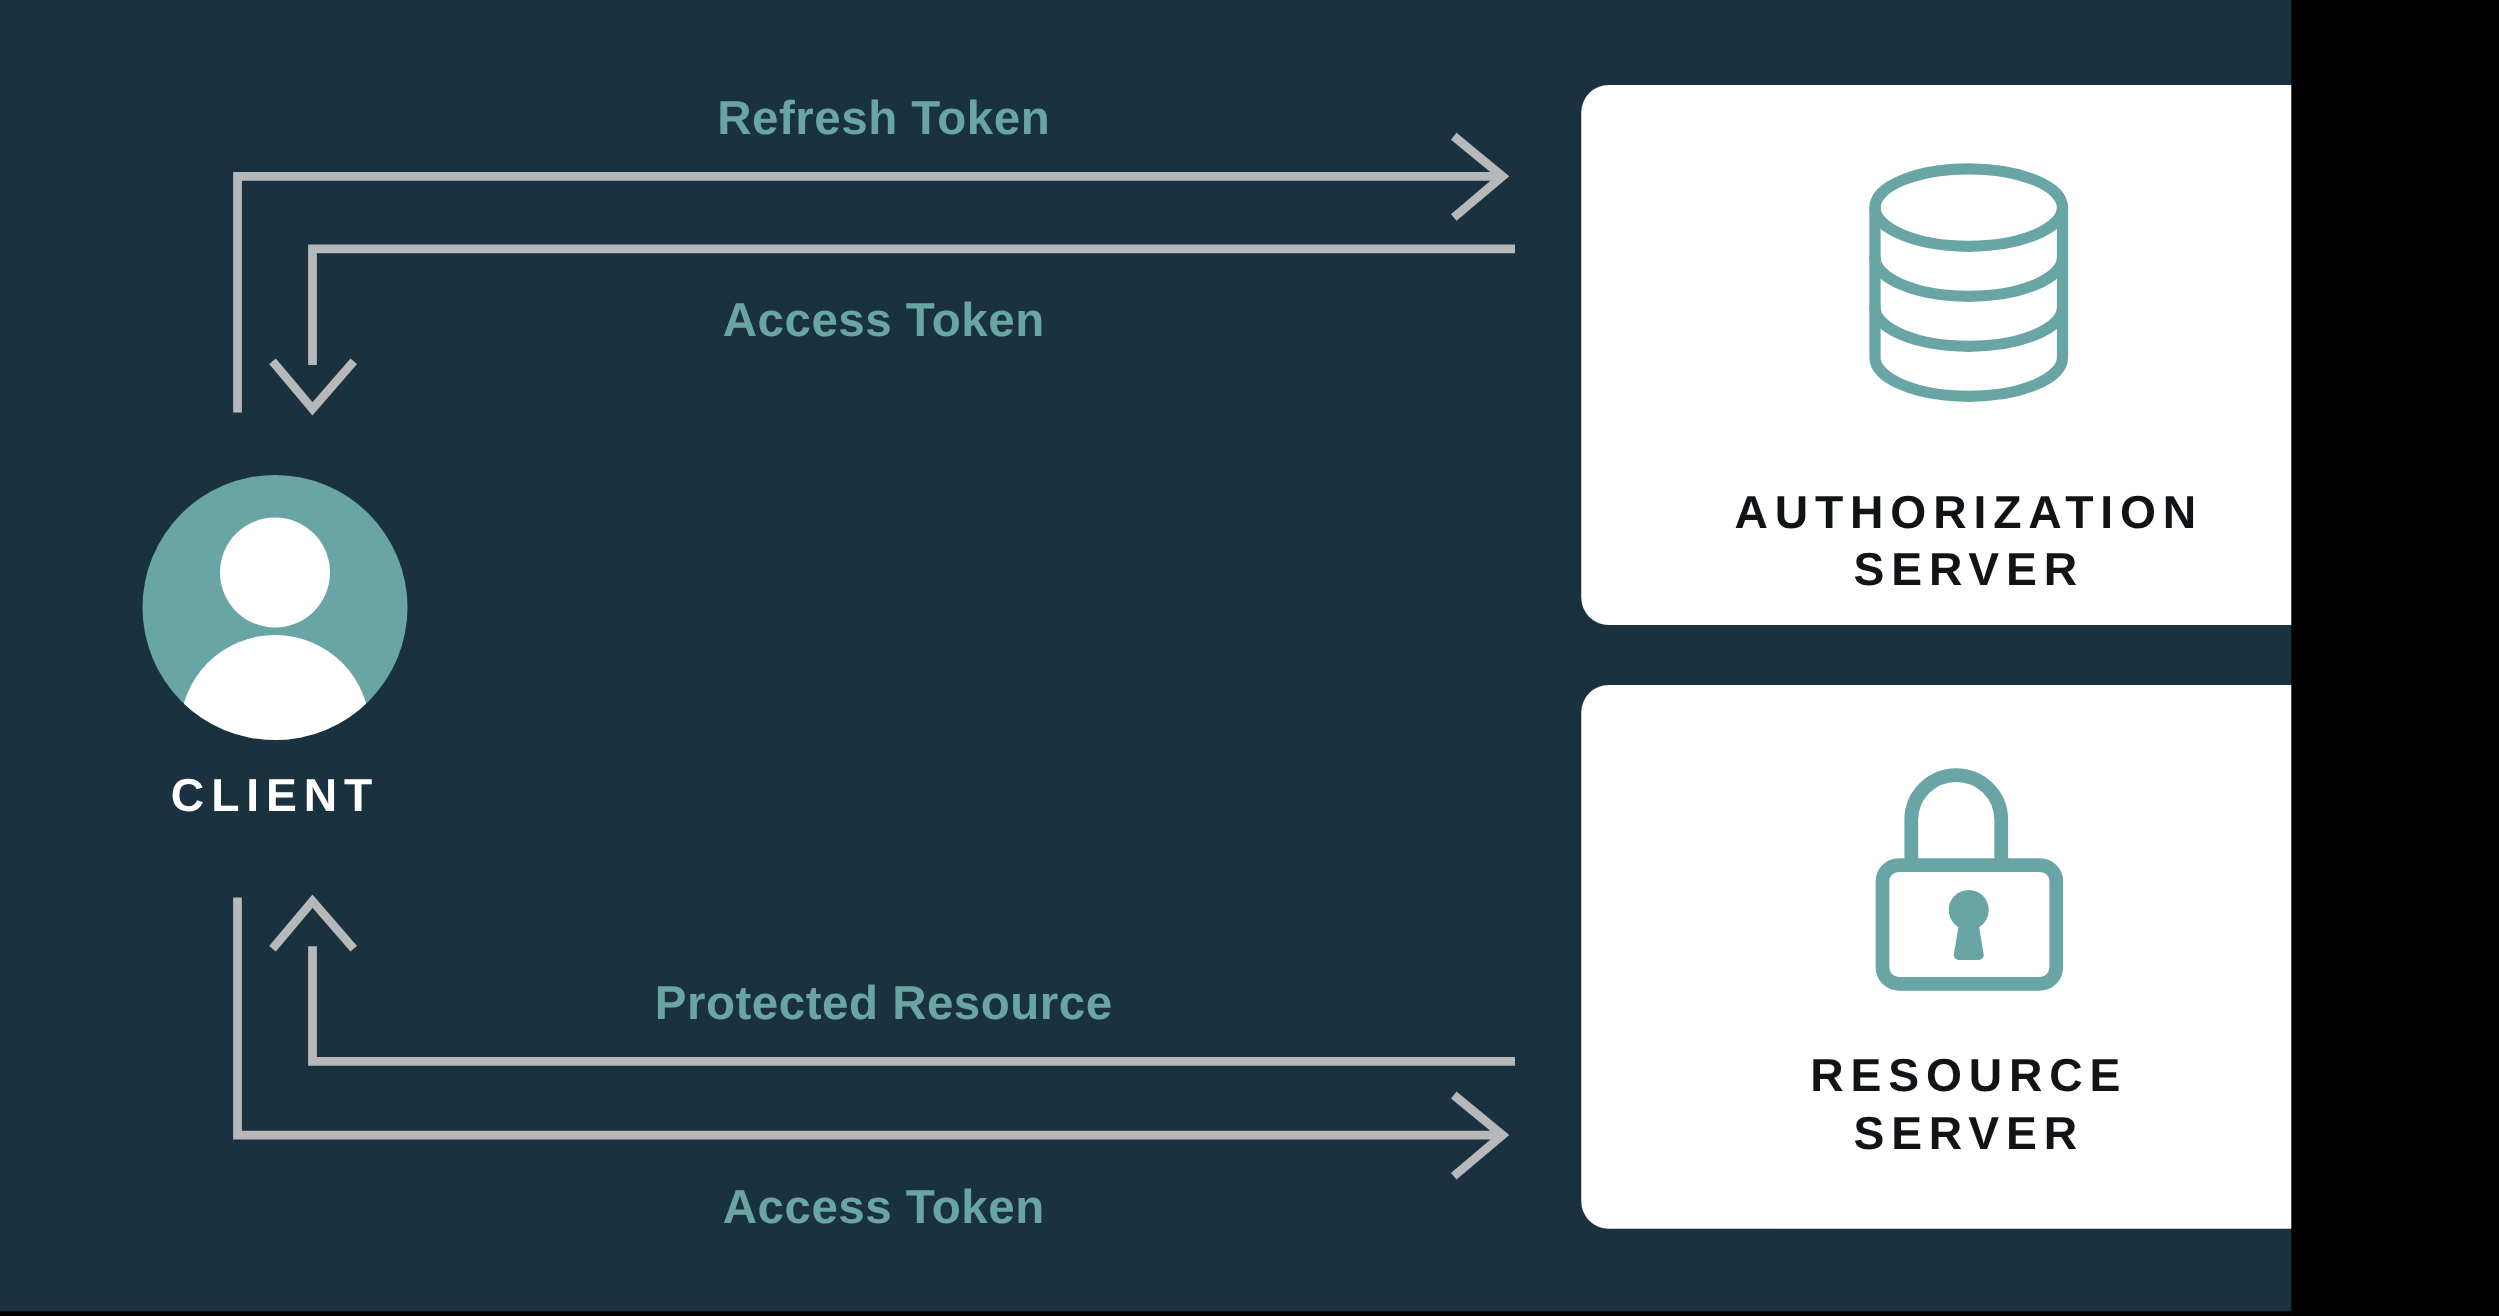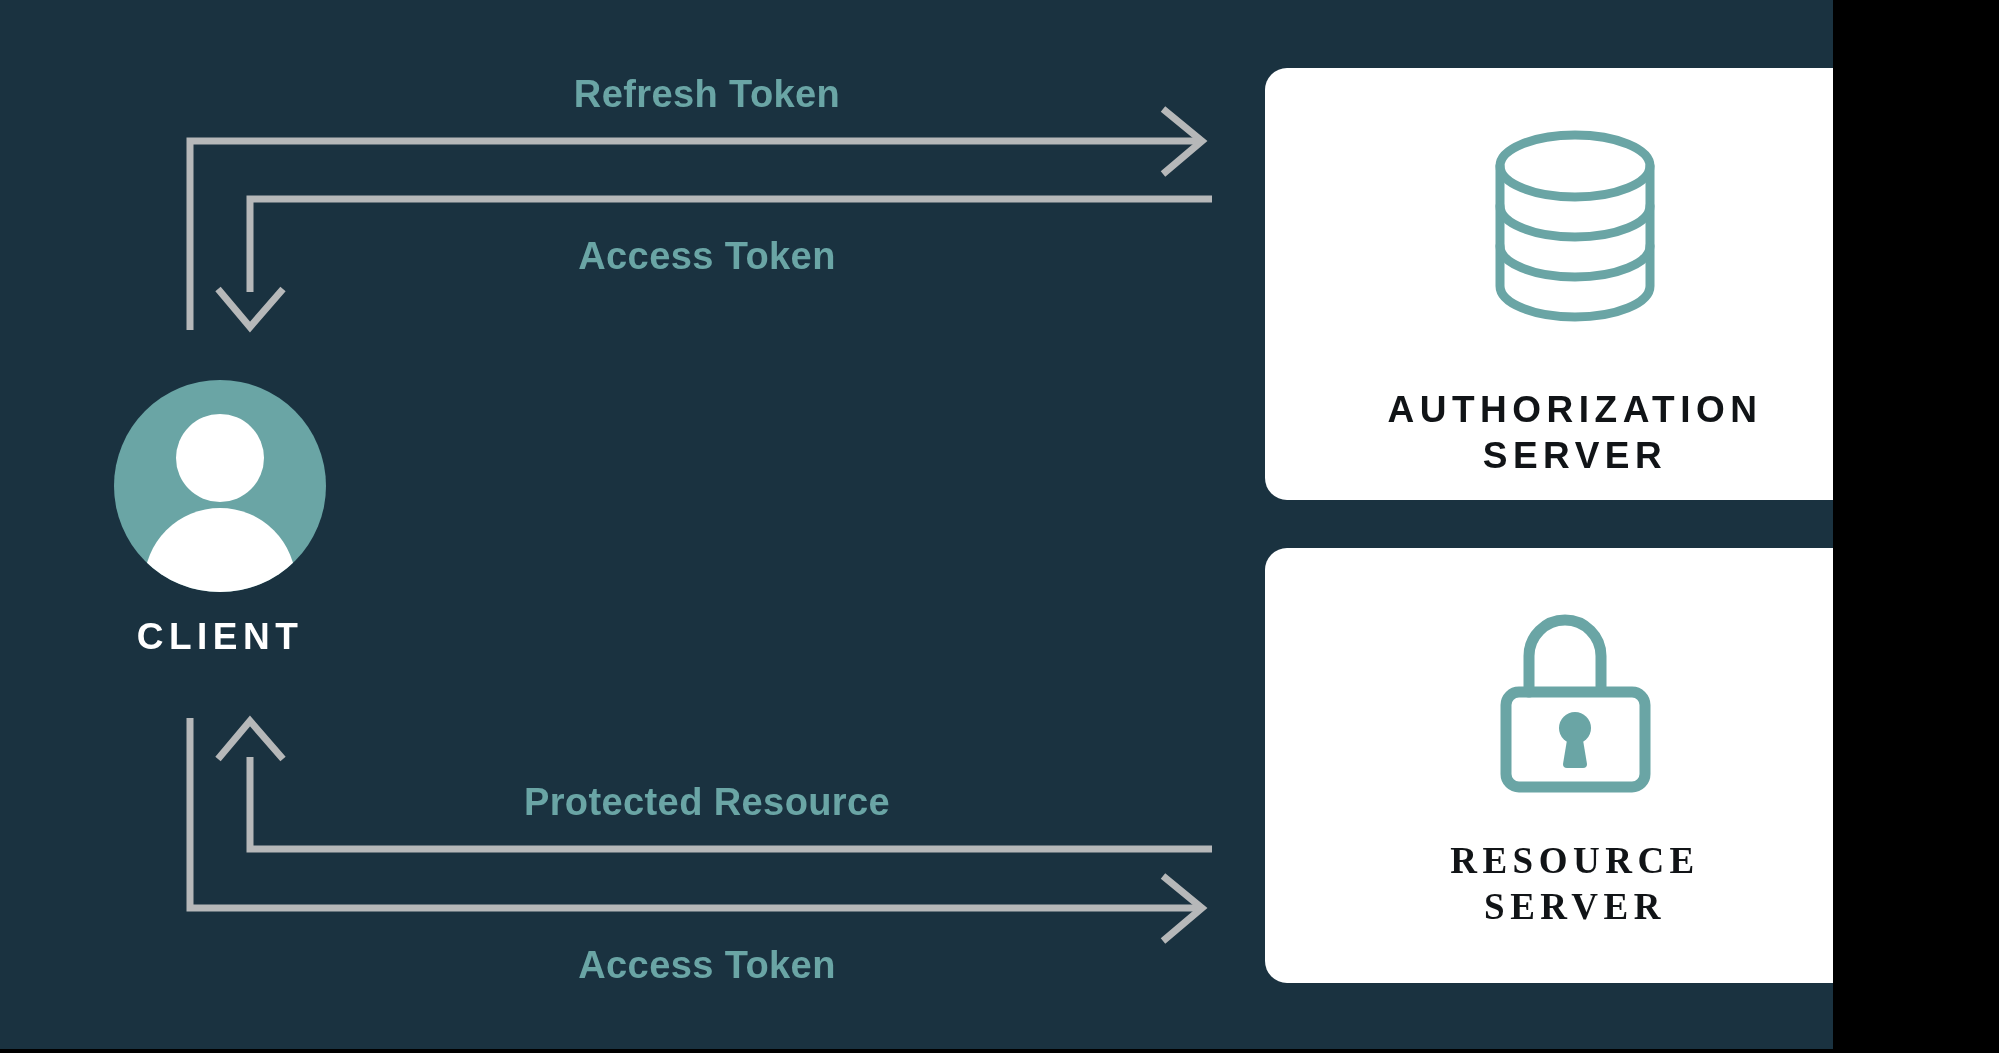--- a/index.html
+++ b/index.html
@@ -186,18 +186,18 @@
     <svg class="card-icon" width="175" height="190" viewBox="0 0 175 190">
       <g fill="none" stroke="#6aa5a5" stroke-width="11" stroke-linecap="round" stroke-linejoin="round">
         <path d="M 41 86 L 41 50 A 36 36 0 0 1 113 50 L 113 82"></path>
         <rect x="18" y="86" width="139" height="95" rx="13"></rect>
       </g>
       <g fill="#6aa5a5">
         <circle cx="87" cy="122" r="16"></circle>
         <path d="M 80 128 L 94 128 L 99 158 A 4 4 0 0 1 95 162 L 79 162 A 4 4 0 0 1 75 158 Z"></path>
       </g>
     </svg>
-    <div class="card-title" style="margin-top:42px;font-family:Liberation Serif, serif;">RESOURCE
+    <div class="card-title" style="margin-top:42px;">RESOURCE
 SERVER</div>
   </div>
 
   <div id="bottom-strip"></div>
 </div>
 
 </body></html>

